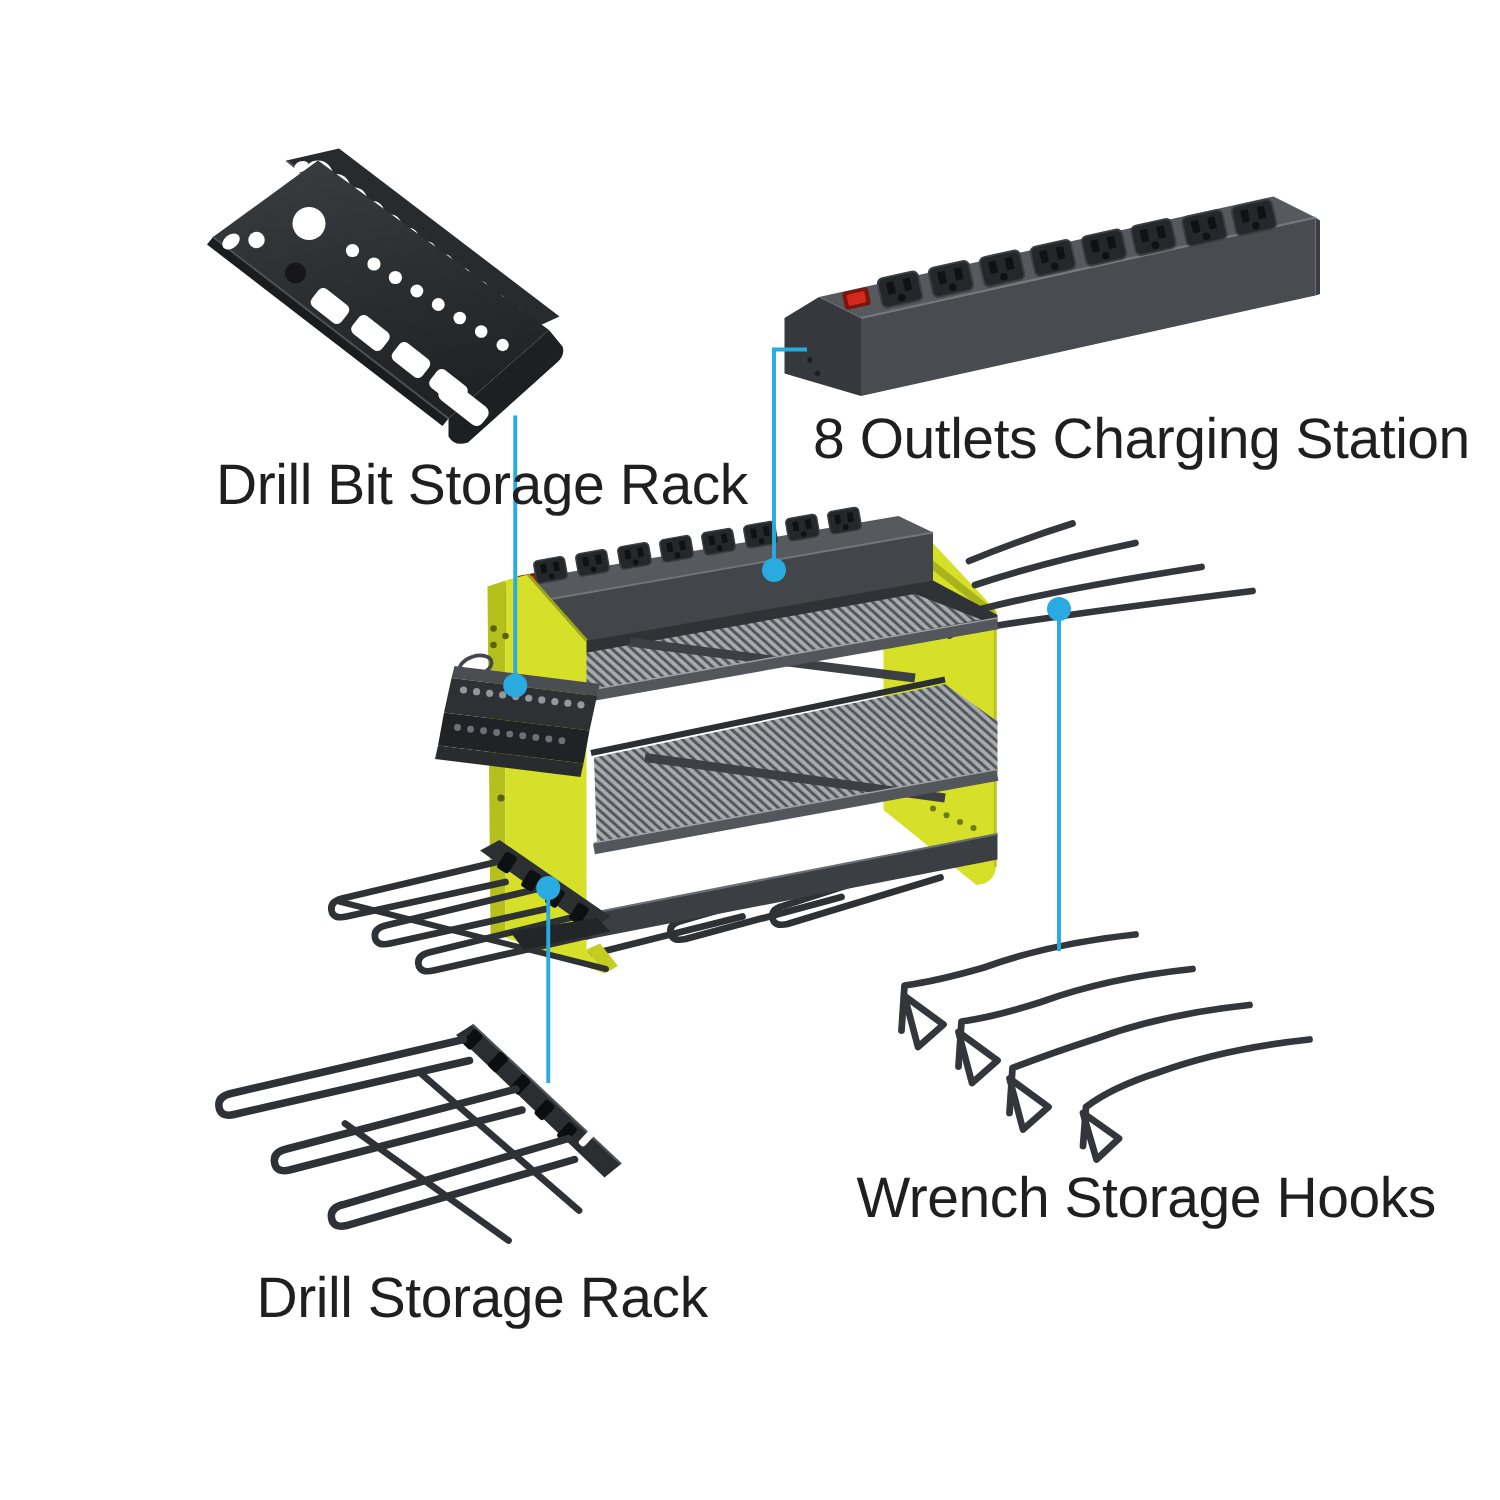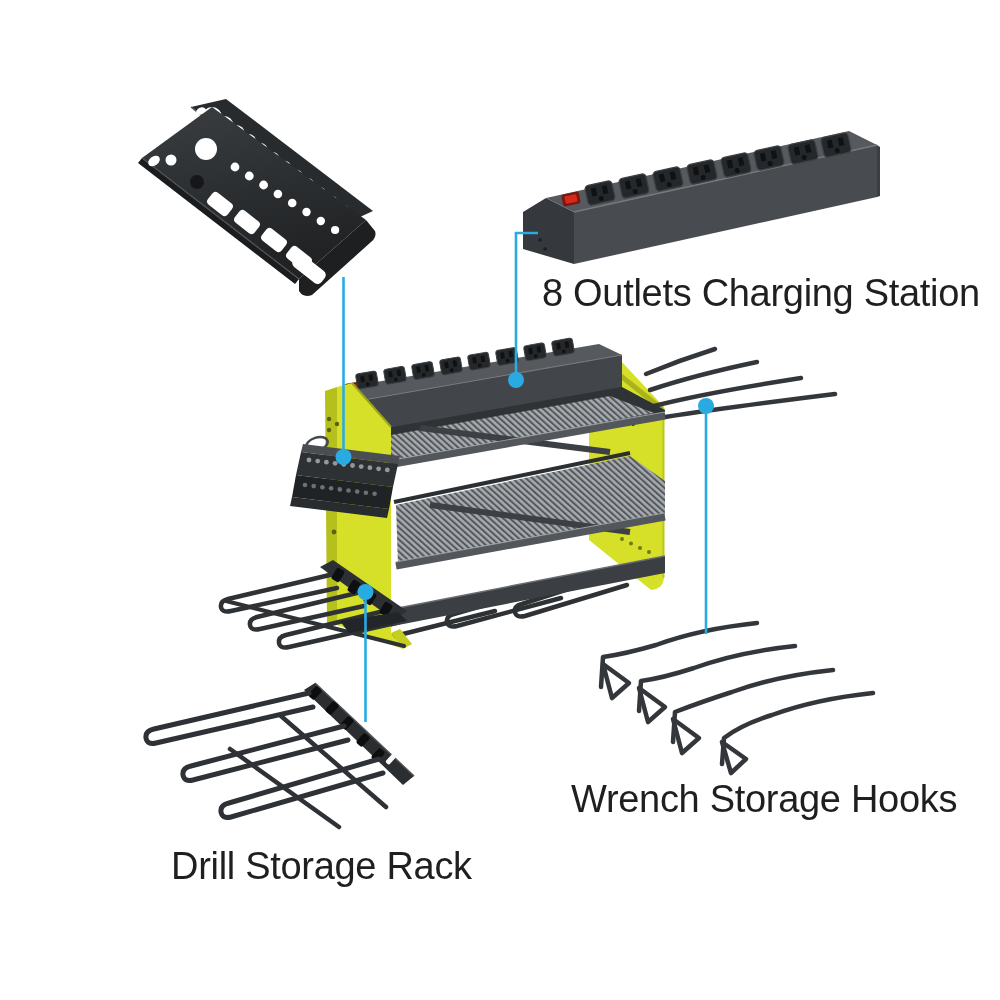--- a/index.html
+++ b/index.html
@@ -285,17 +285,18 @@
     <line x1="365.5" y1="598" x2="365.5" y2="722"></line>
   </g>
   <g style="fill:var(--callout-accent,#29abe2)">
     <circle cx="343.5" cy="457" r="8"></circle>
     <circle cx="516" cy="380" r="8"></circle>
     <circle cx="706" cy="406" r="8"></circle>
     <circle cx="365.5" cy="592" r="8"></circle>
   </g>
 </svg>
 
+<div class="lbl" id="lbl-dbr">Drill Bit Storage Rack</div>
 <div class="lbl" id="lbl-cs">8 Outlets Charging Station</div>
 <div class="lbl" id="lbl-dr">Drill Storage Rack</div>
 <div class="lbl" id="lbl-wh">Wrench Storage Hooks</div>
 
 </div>
 
 </body></html>

